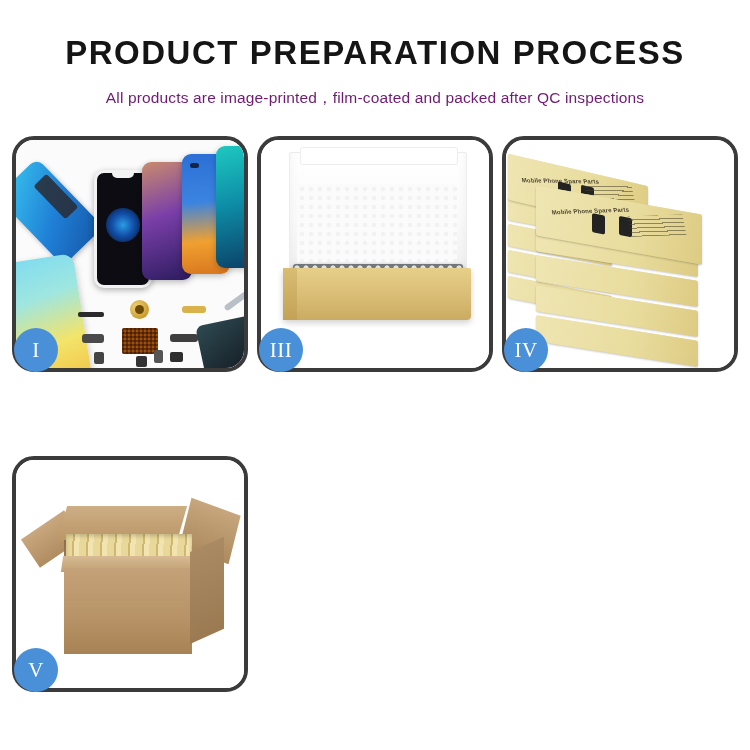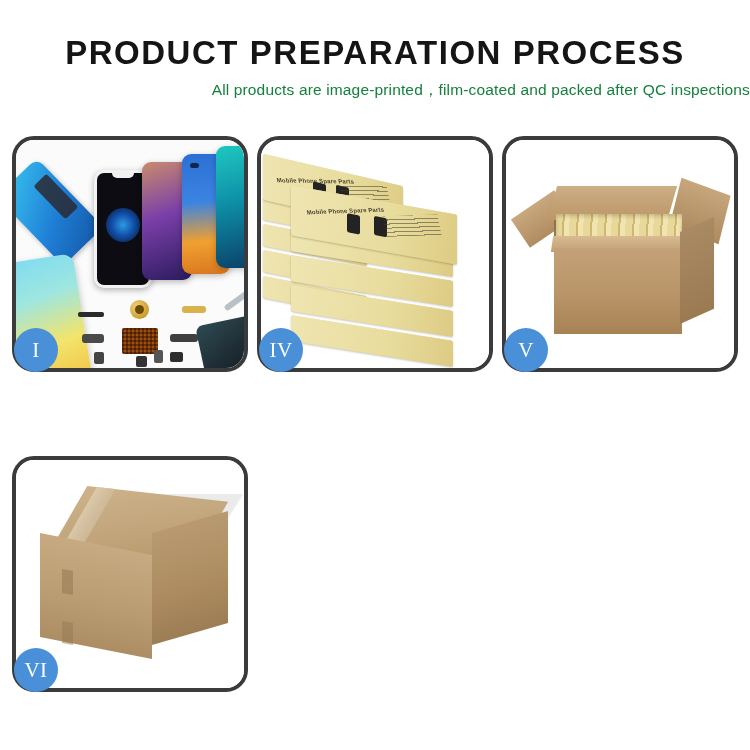--- a/index.html
+++ b/index.html
@@ -16,27 +16,26 @@
   .title{
     font-size:34px;
     font-weight:700;
     letter-spacing:1.6px;
     color:#151515;
     line-height:1.1;
     transform:scaleX(0.97);
     white-space:nowrap;
   }
   .subtitle{
-    margin-top:9px;
+    margin-top:17px;
     font-size:15.5px;
     font-weight:400;
-    color:#15803d;
+    color:#701a75;
     letter-spacing:0.15px;
     white-space:nowrap;
-    text-align:right;
   }
 
   
   .grid{
     position:absolute;
     left:12px; top:136px;
     width:726px;
     display:grid;
     grid-template-columns:repeat(3,236px);
     grid-template-rows:236px 236px;
@@ -368,20 +367,29 @@
           <div class="pt cam"></div>
           <div class="pt screw1"></div>
 
           <div class="pt tool"></div>
         </div>
       </div>
       <div class="badge">I</div>
     </div>
 
 
+    <div class="panel">
+      <div class="panel-inner p3">
+        <div class="b3-lid"></div>
+        <div class="b3-foam"></div>
+        <div class="b3-item"></div>
+        <div class="b3-tray"></div>
+      </div>
+      <div class="badge">III</div>
+    </div>
 
     <div class="panel">
       <div class="panel-inner p4">
         <div class="stack">
           <div class="sbox sb-l4">
               <div class="lid"></div>
             </div>
           <div class="sbox sb-l3">
               <div class="lid"></div>
             </div>
@@ -431,29 +439,15 @@
           <div class="c5-inner"></div>
           <div class="c5-goods"></div>
           <div class="c5-flapF"></div>
           <div class="c5-front"></div>
           <div class="c5-right"></div>
         </div>
       </div>
       <div class="badge">V</div>
     </div>
 
-    <div class="panel">
-      <div class="panel-inner p6">
-        <div class="c6">
-          <div class="c6-shadow"></div>
-          <div class="c6-top"></div>
-          <div class="c6-tape"></div>
-          <div class="c6-right"></div>
-          <div class="c6-front"></div>
-          <div class="c6-seam1"></div>
-          <div class="c6-seam2"></div>
-        </div>
-      </div>
-      <div class="badge">VI</div>
-    </div>
 
   </div>
 </div>
 
 </body></html>

